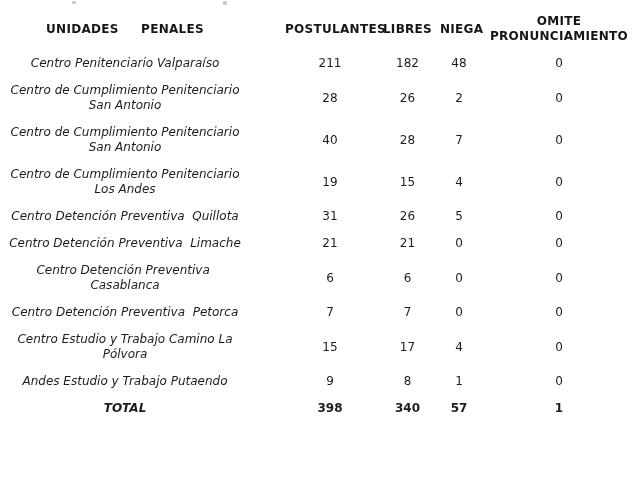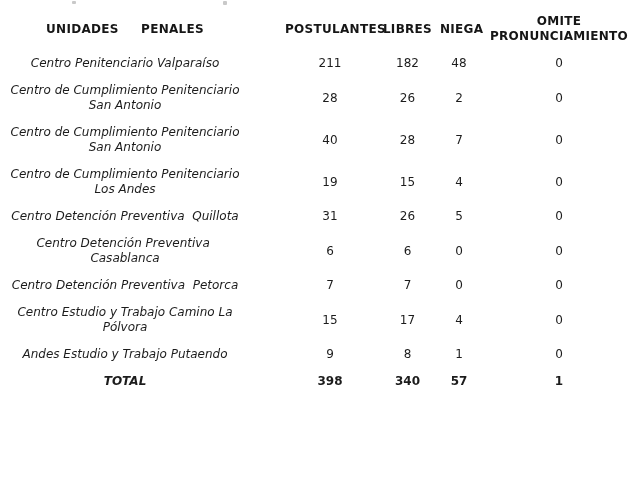--- a/index.html
+++ b/index.html
@@ -110,20 +110,27 @@
     <td>0</td>
   </tr>
       <tr>
     <td class="unit">Centro Detención Preventiva&nbsp; Quillota</td>
     <td>31</td>
     <td>26</td>
     <td>5</td>
     <td>0</td>
   </tr>
       <tr>
+    <td class="unit">Centro Detención Preventiva&nbsp; Limache</td>
+    <td>21</td>
+    <td>21</td>
+    <td>0</td>
+    <td>0</td>
+  </tr>
+      <tr>
     <td class="unit">Centro Detención Preventiva&nbsp; Casablanca</td>
     <td>6</td>
     <td>6</td>
     <td>0</td>
     <td>0</td>
   </tr>
       <tr>
     <td class="unit">Centro Detención Preventiva&nbsp; Petorca</td>
     <td>7</td>
     <td>7</td>

